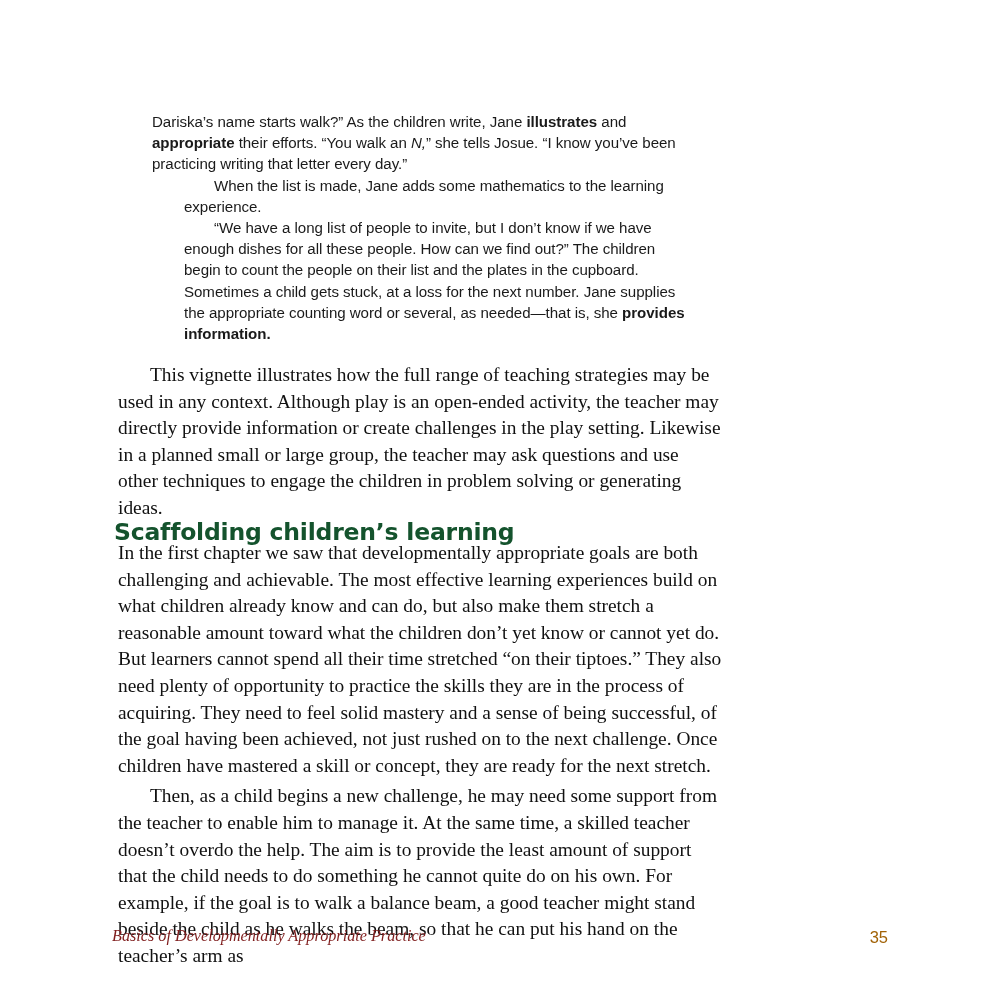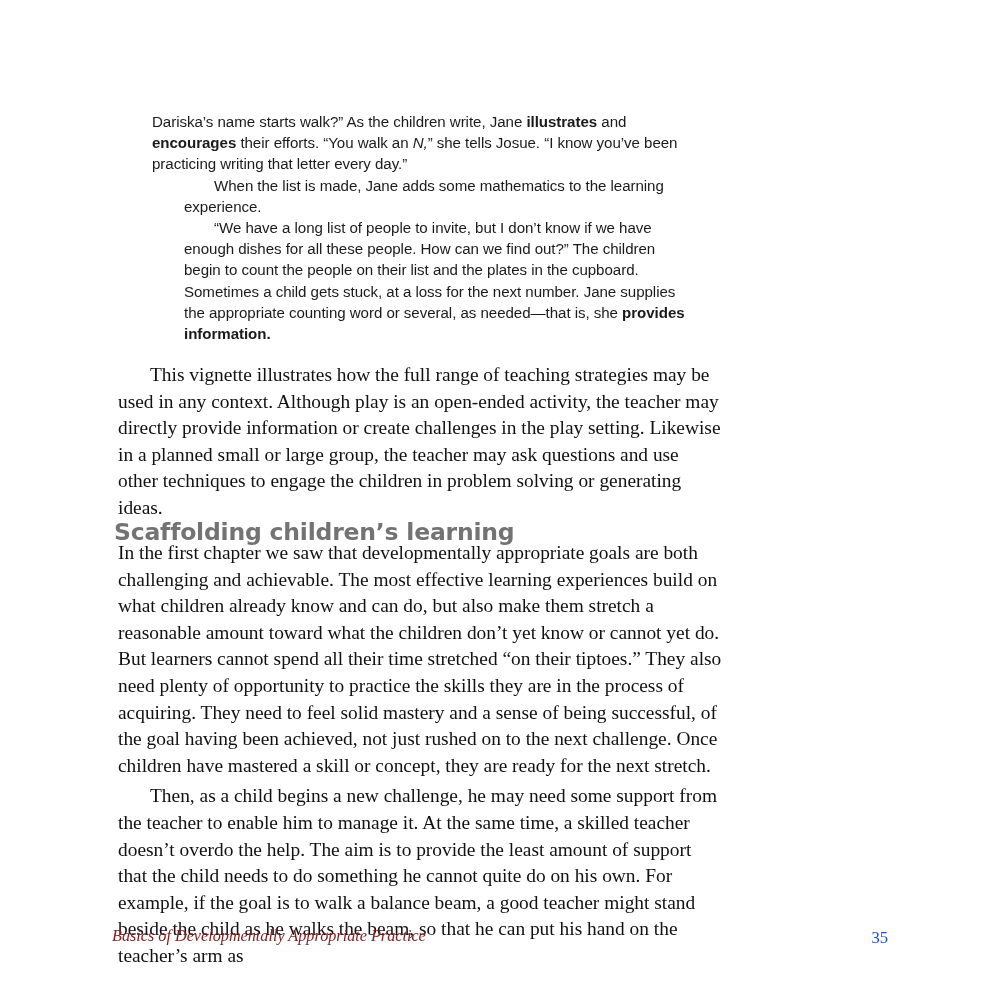--- a/index.html
+++ b/index.html
@@ -68,21 +68,21 @@
   }
 
   
   .section-heading {
     position: absolute;
     left: 114px;
     top: 498px;
     font-family: "DejaVu Sans", sans-serif;
     font-size: 23.5px;
     font-weight: bold;
-    color: #737373;
+    color: #14532d;
     letter-spacing: -0.2px;
     white-space: nowrap;
   }
 
   
   .footer {
     position: absolute;
     left: 112px;
     right: 112px;
     top: 927px;
@@ -95,32 +95,32 @@
     font-family: "Liberation Serif", serif;
     font-style: italic;
     font-size: 16.2px;
     color: #7f1d1d;
     white-space: nowrap;
   }
   .footer-pagenum {
     position: absolute;
     right: 0;
     top: 1px;
-    font-family: Liberation Serif, serif;
+    font-family: Liberation Sans, sans-serif;
     font-size: 16.5px;
-    color: #1d4ed8;
+    color: #a16207;
   }
 </style>
 </head>
 <body>
 
 <div class="page">
 
   <div class="vignette" id="vignette-block">
-      <p><span>Dariska’s name starts walk?” As the children write, Jane </span><b>illustrates</b><span> and </span><b>encourages</b><span> their efforts. “You walk an </span><i>N,</i><span>”  she tells Josue. “I know you’ve been practicing writing that letter every day.”</span></p>
+      <p><span>Dariska’s name starts walk?” As the children write, Jane </span><b>illustrates</b><span> and </span><b>appropriate</b><span> their efforts. “You walk an </span><i>N,</i><span>”  she tells Josue. “I know you’ve been practicing writing that letter every day.”</span></p>
       <p class="indent"><span>When the list is made, Jane adds some mathematics to the learning experience.</span></p>
       <p class="indent"><span>“We have a long list of people to invite, but I don’t know if we have enough dishes for all these people. How can we find out?” The children begin to count the people on their list and the plates in the cupboard. Sometimes a child gets stuck, at a loss for the next number. Jane supplies the appropriate counting word or several, as needed—that is, she </span><b>provides information.</b></p>
     </div>
 
   <div class="body-text" id="para-vignette-summary">
     <p class="indent">This vignette illustrates how the full range of teaching strategies may be used in any context. Although play is an open-ended activity, the teacher may directly provide information or create challenges in the play setting. Likewise in a planned small or large group, the teacher may ask questions and use other techniques to engage the children in problem solving or generating ideas.</p>
   </div>
 
   <h2 class="section-heading">Scaffolding children’s learning</h2>
 

